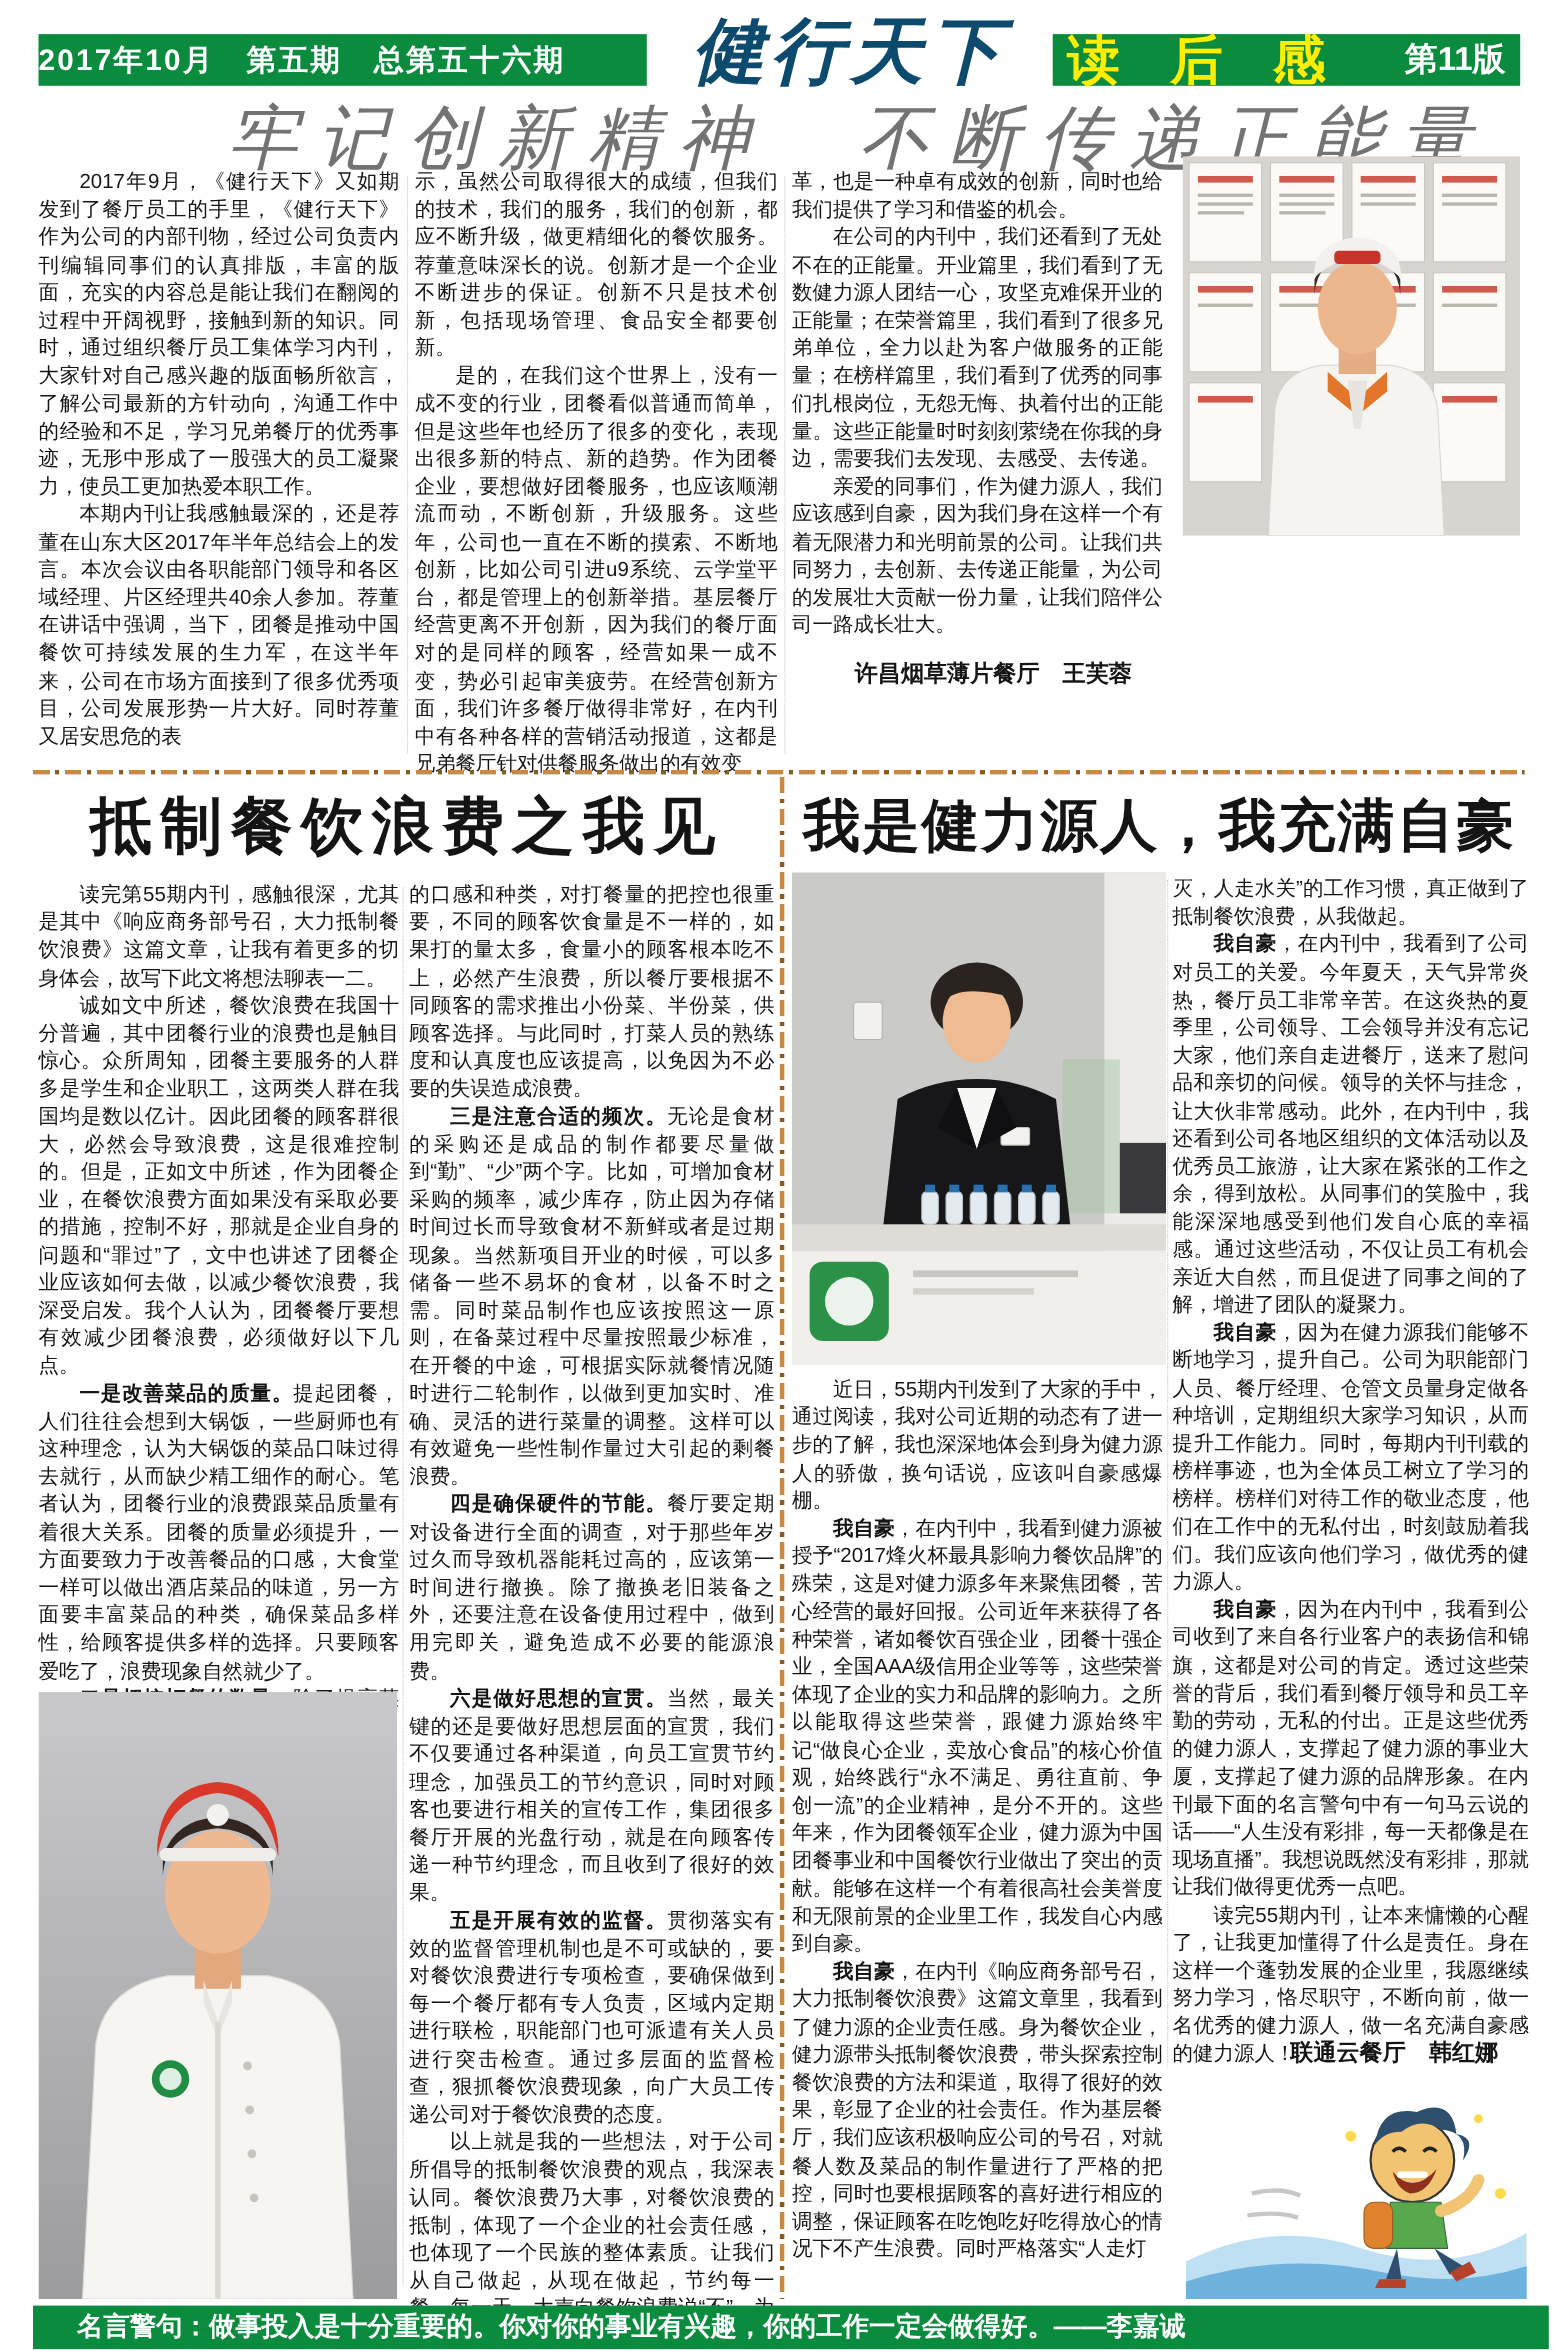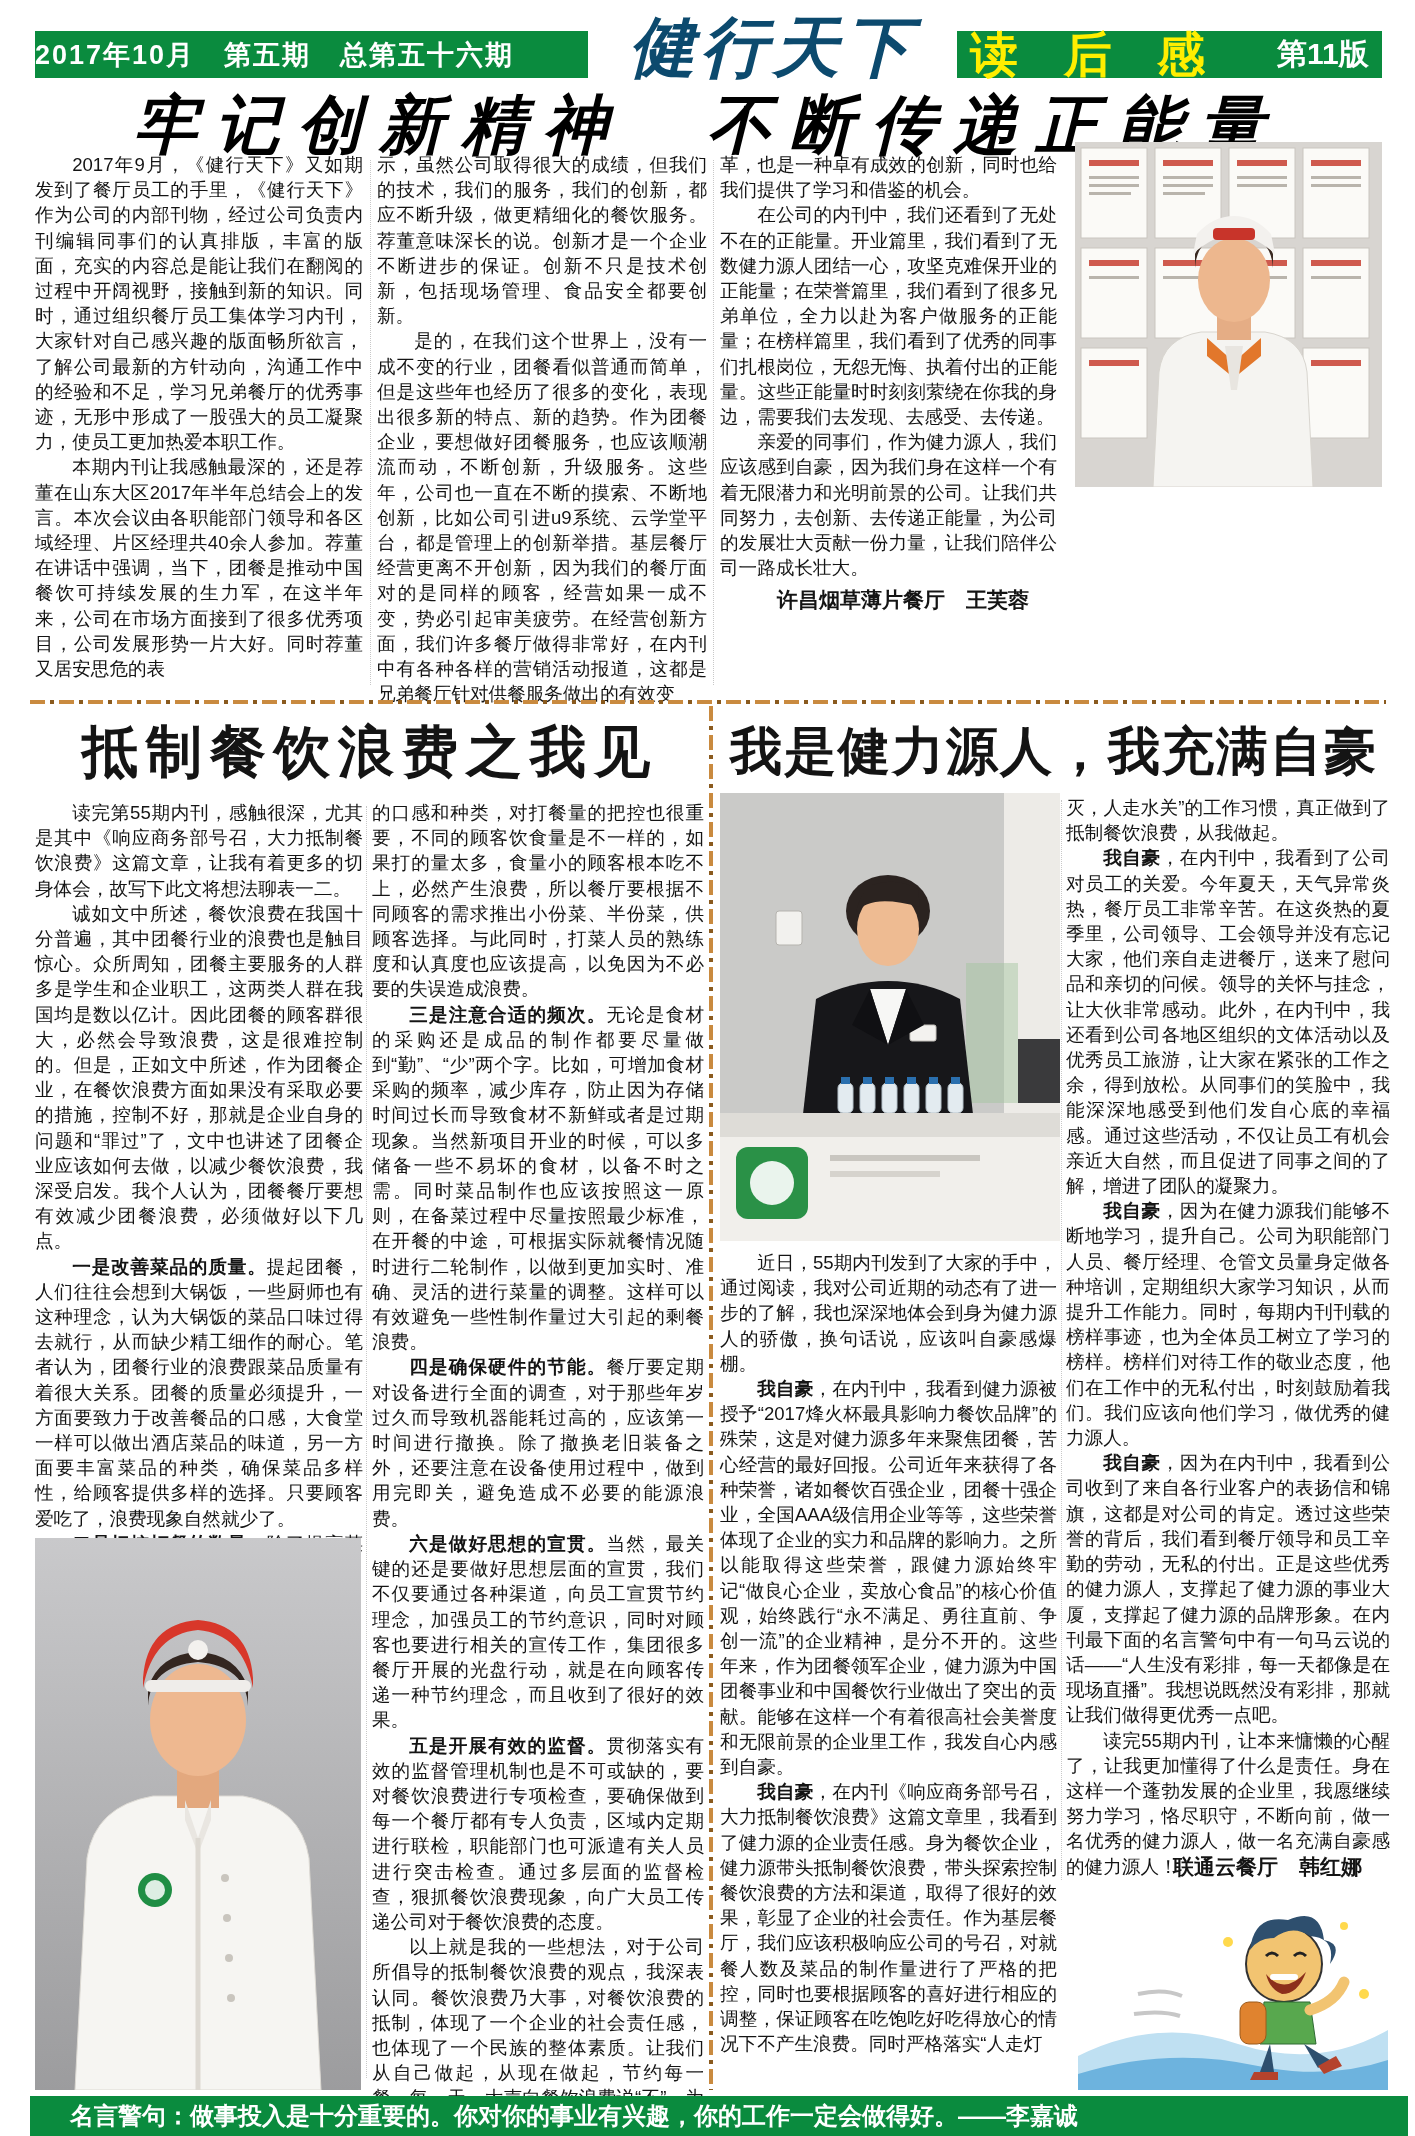--- a/index.html
+++ b/index.html
@@ -8,32 +8,32 @@
   .abs{position:absolute;}
   
   .greenbox{background:#0a8b3e;display:flex;align-items:center;}
   .issue-info{color:#fff;font-weight:bold;font-size:27px;letter-spacing:2px;white-space:nowrap;}
   .masthead{color:#0c4a6e;font-family:"Liberation Serif","DejaVu Serif",serif;font-style:italic;
             font-weight:900;font-size:66px;text-align:center;line-height:92px;letter-spacing:6px;white-space:nowrap;}
   .hdr-right{justify-content:center;gap:56px;}
   .section-label{color:#ffee00;font-weight:bold;font-size:48px;letter-spacing:16px;white-space:nowrap;}
   .page-label{color:#ffffff;font-weight:bold;font-size:30px;white-space:nowrap;}
   
-  .main-headline{color:#000000;font-family:"Liberation Serif","DejaVu Serif",serif;font-weight:700;
-                 font-style:italic;font-size:64px;letter-spacing:18px;text-align:center;white-space:nowrap;}
+  .main-headline{color:#737373;font-family:"Liberation Serif","DejaVu Serif",serif;font-weight:400;
+                 font-style:italic;font-size:64px;letter-spacing:18px;text-align:right;white-space:nowrap;}
   .sub-headline{color:#141414;font-family:"Liberation Serif","DejaVu Serif",serif;font-weight:900;
                 text-align:center;white-space:nowrap;}
   .hl-left{font-size:56px;letter-spacing:8px;line-height:80px;}
   .hl-right{font-size:52px;letter-spacing:2px;line-height:80px;}
   
   .col{font-size:18.6px;line-height:25.2px;text-align:justify;color:#141414;}
   .col p{margin:0;text-indent:2em;}
   .col p.noindent{text-indent:0;}
   .col b{font-weight:bold;}
-  .byline{font-weight:bold;font-size:21px;text-align:right;padding-right:28px;margin-top:7px;white-space:nowrap;}
+  .byline{font-weight:bold;font-size:21px;text-align:right;padding-right:28px;margin-top:20px;white-space:nowrap;}
   .byline-inline{margin-top:-25.2px;}
   
   .hdivider{height:4px;background-image:repeating-linear-gradient(90deg,#c98a3f 0 15px,transparent 15px 20px,#8a5a1e 20px 24px,transparent 24px 29px);}
   .vdivider{width:4px;background-image:repeating-linear-gradient(180deg,#c98a3f 0 15px,transparent 15px 20px,#8a5a1e 20px 24px,transparent 24px 29px);}
   .colrule{width:0;border-left:1px dotted #c8c8c8;}
   
   .footer-bar{background:#0a8b3e;color:#fff;font-weight:bold;font-size:24px;line-height:40px;
               padding-left:18px;white-space:nowrap;overflow:hidden;}
   .photo{display:block;}
 </style>

